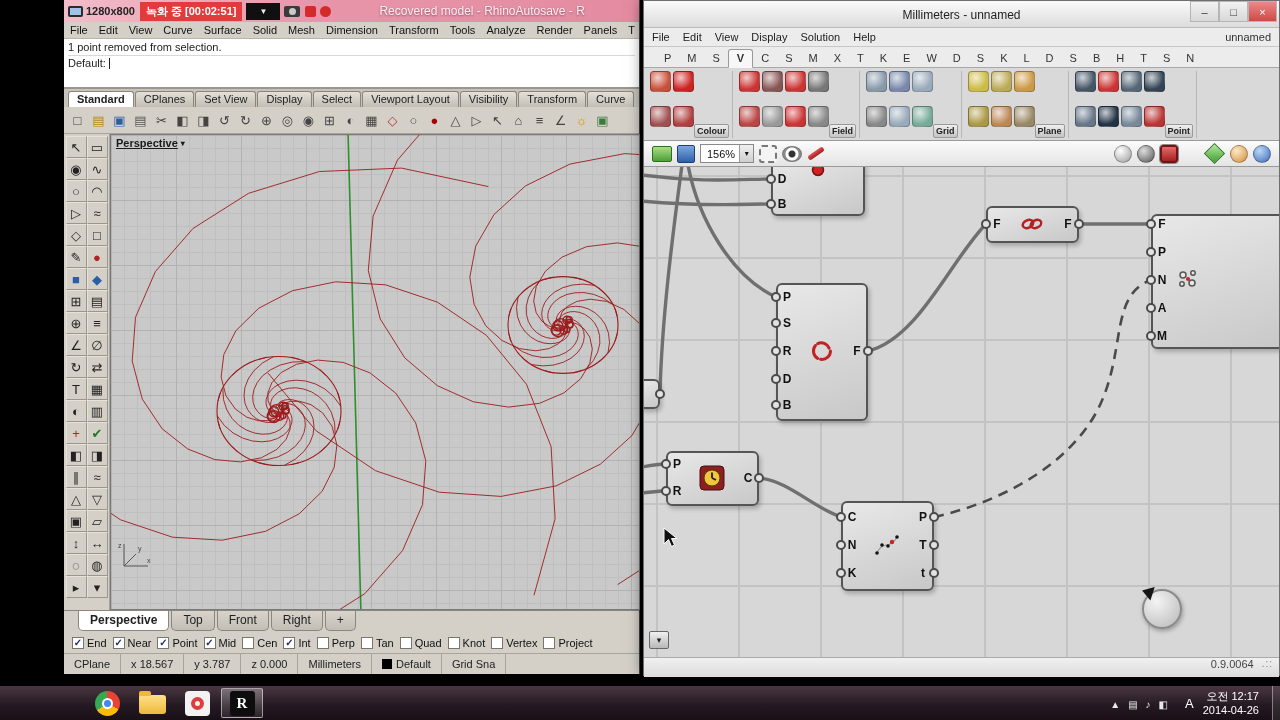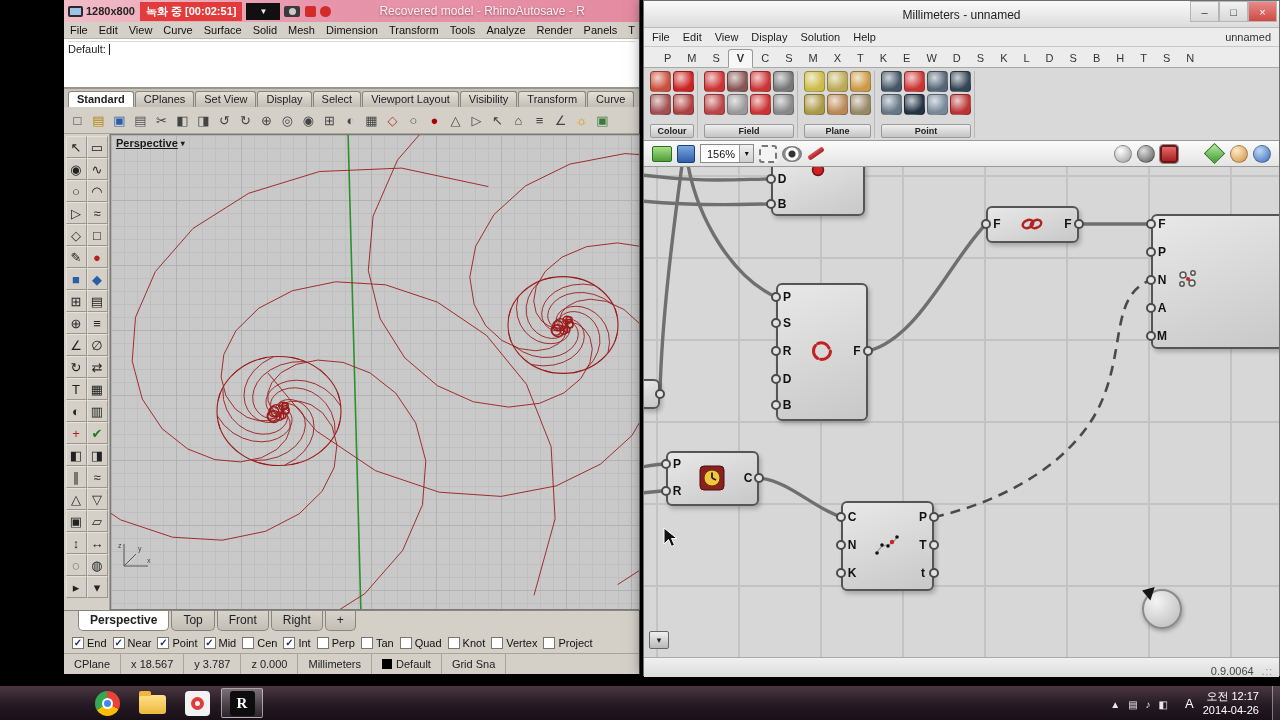--- a/index.html
+++ b/index.html
@@ -61,21 +61,21 @@
 .win-btn{width:29px;height:21px;display:flex;align-items:center;justify-content:center;font-size:11px;color:#333;background:linear-gradient(#f2f2f2,#d8d8d8);border:1px solid #b5b5b5;}
 .win-btn.close{background:linear-gradient(#e88a88,#cf4a46);color:#fff;}
 #gh-menubar{position:absolute;left:0;top:27px;right:0;height:19px;display:flex;align-items:center;background:#ececec;border-bottom:1px solid #c8c8c8;padding:0 8px;}
 #gh-menubar-items{display:flex;}
 .gmenu{font-size:11px;color:#222;margin-right:13px;}
 .gh-docname{margin-left:auto;font-size:11px;color:#333;}
 #gh-cattabs{position:absolute;left:0;top:46px;right:0;height:21px;display:flex;align-items:flex-end;background:#ececec;border-bottom:1px solid #a8a8a8;padding-left:12px;}
 .gtab{font-size:11px;color:#333;padding:2px 8px 3px;}
 .gtab.active{background:#f7f7f7;border:1px solid #999;border-bottom-color:#f7f7f7;border-radius:3px 3px 0 0;font-weight:bold;margin-bottom:-1px;}
 #gh-palette{position:absolute;left:0;top:67px;right:0;height:73px;background:#d9d9d9;border-bottom:1px solid #9a9a9a;display:flex;align-items:stretch;padding:3px 0 2px 3px;gap:3px;}
-.pal-group{display:flex;flex-direction:column;border-right:1px solid #b8b8b8;padding:0 3px;}
+.pal-group{display:flex;border-right:1px solid #b8b8b8;padding:0 3px;}
 .pal-icons{display:grid;gap:2px;}
 .pal-ico{width:21px;height:21px;border-radius:4px;border:1px solid rgba(0,0,0,.25);}
 .pal-label{margin-top:auto;font-size:9px;font-weight:bold;color:#222;text-align:center;background:linear-gradient(#efefef,#c4c4c4);border:1px solid #9a9a9a;border-radius:2px;padding:1px 2px;}
 #gh-canvasbar{position:absolute;left:0;top:140px;right:0;height:26px;background:linear-gradient(#fbfbfb,#e4e4e4);border-bottom:1px solid #9a9a9a;display:flex;align-items:center;padding:0 8px;gap:5px;}
 .cb-open{width:20px;height:16px;background:linear-gradient(#a6e084,#4f9e3a);border:1px solid #2e6e1e;border-radius:2px;}
 .cb-save{width:18px;height:18px;background:linear-gradient(#7aa8e0,#2f5fa8);border:1px solid #1e3e78;border-radius:2px;}
 .cb-zoom{height:19px;background:#fff;border:1px solid #8a8a8a;display:flex;align-items:center;font-size:11px;color:#111;padding-left:6px;gap:4px;}
 .cb-zoom i{font-style:normal;font-size:8px;background:linear-gradient(#f0f0f0,#cfcfcf);border-left:1px solid #999;width:14px;height:17px;display:flex;align-items:center;justify-content:center;}
 .cb-sel{width:18px;height:18px;border:2px dashed #777;border-radius:3px;background:#f4f4f4;}
 .cb-eye{width:20px;height:16px;border-radius:50%;background:radial-gradient(circle at 50% 50%,#333 3px,#fff 4px,#fff 6px,#8a8a8a 7px);border:1px solid #777;}
@@ -97,21 +97,21 @@
 .wire.solid{stroke:#6f6f6f;stroke-width:3.4;fill:none;}
 .wire.dashed{stroke:#4a4a4a;stroke-width:2.6;stroke-dasharray:10 7;fill:none;}
 .gh-comp{position:absolute;z-index:2;background:linear-gradient(160deg,#e8e8e8,#c8c8c8);border:2px solid #555;border-radius:6px;box-shadow:2px 3px 4px rgba(0,0,0,.22);}
 .gh-port{position:absolute;z-index:3;width:10px;height:10px;border-radius:50%;background:#e2e2e2;border:2px solid #4a4a4a;transform:translate(-50%,-50%);}
 .gh-lbl{position:absolute;z-index:4;font-size:12px;font-weight:bold;color:#111;transform:translate(-50%,-50%);}
 .gh-ico{position:absolute;z-index:4;width:26px;height:26px;transform:translate(-50%,-50%);}
 .nav-ball{position:absolute;z-index:5;left:498px;top:422px;width:40px;height:40px;border-radius:50%;background:radial-gradient(circle at 35% 30%,#f4f4f4,#b8b8b8);border:2px solid #8a8a8a;box-shadow:1px 2px 4px rgba(0,0,0,.3);}
 .nav-ball::before{content:"";position:absolute;left:-9px;top:-7px;border:7px solid transparent;border-right:11px solid #151515;transform:rotate(18deg);}
 .corner-widget{position:absolute;z-index:5;left:5px;top:464px;width:20px;height:18px;background:linear-gradient(#f0f0f0,#b8b8b8);border:1px solid #666;border-radius:2px;font-size:9px;display:flex;align-items:center;justify-content:center;color:#222;}
 .gh-cursor{position:absolute;z-index:6;left:18px;top:360px;}
-#gh-status{position:absolute;left:0;top:656px;right:0;height:20px;background:linear-gradient(#f0f0f0,#dcdcdc);border-top:1px solid #aaa;display:flex;align-items:flex-end;justify-content:flex-end;gap:8px;padding-right:6px;}
+#gh-status{position:absolute;left:0;top:656px;right:0;height:20px;background:linear-gradient(#f0f0f0,#dcdcdc);border-top:1px solid #aaa;display:flex;align-items:flex-start;justify-content:flex-end;gap:8px;padding-right:6px;}
 .gh-version{font-size:11px;color:#444;}
 .gh-grip{font-size:10px;color:#888;letter-spacing:1px;}
 
 
 #taskbar{position:absolute;left:0;top:686px;width:1280px;height:34px;background:linear-gradient(#4a3640,#251a23 55%,#190f17);display:flex;align-items:center;padding-left:86px;}
 .tb-btn{width:42px;height:30px;display:flex;align-items:center;justify-content:center;margin-right:3px;border-radius:2px;}
 .tb-btn.active{background:linear-gradient(rgba(255,255,255,.30),rgba(255,255,255,.08));border:1px solid rgba(255,255,255,.5);}
 .ico-chrome{width:25px;height:25px;border-radius:50%;background:conic-gradient(#ea4335 0 33%,#fbbc05 0 66%,#34a853 0 100%);position:relative;}
 .ico-chrome::after{content:"";position:absolute;inset:7px;background:#4285f4;border:2px solid #fff;border-radius:50%;}
 .ico-folder{width:27px;height:19px;background:linear-gradient(#ffe08a,#edb83c);border-radius:2px 3px 3px 3px;position:relative;margin-top:3px;}
@@ -153,20 +153,21 @@
         <div class="rmenu">Mesh</div>
         <div class="rmenu">Dimension</div>
         <div class="rmenu">Transform</div>
         <div class="rmenu">Tools</div>
         <div class="rmenu">Analyze</div>
         <div class="rmenu">Render</div>
         <div class="rmenu">Panels</div>
         <div class="rmenu">T</div>
       </div>
     <div id="rh-cmd">
+      <div class="cmd-line">1 point removed from selection.</div>
       <div class="cmd-prompt-row">
         <span class="cmd-prompt">Default:</span>
         <span class="cmd-caret"></span>
       </div>
     </div>
     <div id="rh-tabrow">
         <div class="rtab active">Standard</div>
         <div class="rtab">CPlanes</div>
         <div class="rtab">Set View</div>
         <div class="rtab">Display</div>
@@ -466,20 +467,31 @@
             <div class="pal-ico" style="background: radial-gradient(circle at 35% 30%, rgba(255, 255, 255, 0.75), rgba(255, 255, 255, 0) 65%), rgb(204, 51, 51);"></div>
             <div class="pal-ico" style="background: radial-gradient(circle at 35% 30%, rgba(255, 255, 255, 0.75), rgba(255, 255, 255, 0) 65%), rgb(136, 85, 85);"></div>
             <div class="pal-ico" style="background: radial-gradient(circle at 35% 30%, rgba(255, 255, 255, 0.75), rgba(255, 255, 255, 0) 65%), rgb(204, 51, 51);"></div>
             <div class="pal-ico" style="background: radial-gradient(circle at 35% 30%, rgba(255, 255, 255, 0.75), rgba(255, 255, 255, 0) 65%), rgb(119, 119, 119);"></div>
             <div class="pal-ico" style="background: radial-gradient(circle at 35% 30%, rgba(255, 255, 255, 0.75), rgba(255, 255, 255, 0) 65%), rgb(187, 68, 68);"></div>
             <div class="pal-ico" style="background: radial-gradient(circle at 35% 30%, rgba(255, 255, 255, 0.75), rgba(255, 255, 255, 0) 65%), rgb(153, 153, 153);"></div>
             <div class="pal-ico" style="background: radial-gradient(circle at 35% 30%, rgba(255, 255, 255, 0.75), rgba(255, 255, 255, 0) 65%), rgb(204, 51, 51);"></div>
             <div class="pal-ico" style="background: radial-gradient(circle at 35% 30%, rgba(255, 255, 255, 0.75), rgba(255, 255, 255, 0) 65%), rgb(136, 136, 136);"></div>
           </div>
           <div class="pal-label">Field</div>
+        </div>
+        <div class="pal-group">
+          <div class="pal-icons" style="grid-template-columns: repeat(3, 21px);">
+            <div class="pal-ico" style="background: radial-gradient(circle at 35% 30%, rgba(255, 255, 255, 0.75), rgba(255, 255, 255, 0) 65%), rgb(136, 153, 170);"></div>
+            <div class="pal-ico" style="background: radial-gradient(circle at 35% 30%, rgba(255, 255, 255, 0.75), rgba(255, 255, 255, 0) 65%), rgb(119, 136, 170);"></div>
+            <div class="pal-ico" style="background: radial-gradient(circle at 35% 30%, rgba(255, 255, 255, 0.75), rgba(255, 255, 255, 0) 65%), rgb(153, 170, 187);"></div>
+            <div class="pal-ico" style="background: radial-gradient(circle at 35% 30%, rgba(255, 255, 255, 0.75), rgba(255, 255, 255, 0) 65%), rgb(136, 136, 136);"></div>
+            <div class="pal-ico" style="background: radial-gradient(circle at 35% 30%, rgba(255, 255, 255, 0.75), rgba(255, 255, 255, 0) 65%), rgb(153, 170, 187);"></div>
+            <div class="pal-ico" style="background: radial-gradient(circle at 35% 30%, rgba(255, 255, 255, 0.75), rgba(255, 255, 255, 0) 65%), rgb(119, 170, 153);"></div>
+          </div>
+          <div class="pal-label">Grid</div>
         </div>
         <div class="pal-group">
           <div class="pal-icons" style="grid-template-columns: repeat(3, 21px);">
             <div class="pal-ico" style="background: radial-gradient(circle at 35% 30%, rgba(255, 255, 255, 0.75), rgba(255, 255, 255, 0) 65%), rgb(204, 187, 68);"></div>
             <div class="pal-ico" style="background: radial-gradient(circle at 35% 30%, rgba(255, 255, 255, 0.75), rgba(255, 255, 255, 0) 65%), rgb(187, 170, 85);"></div>
             <div class="pal-ico" style="background: radial-gradient(circle at 35% 30%, rgba(255, 255, 255, 0.75), rgba(255, 255, 255, 0) 65%), rgb(204, 153, 68);"></div>
             <div class="pal-ico" style="background: radial-gradient(circle at 35% 30%, rgba(255, 255, 255, 0.75), rgba(255, 255, 255, 0) 65%), rgb(170, 153, 68);"></div>
             <div class="pal-ico" style="background: radial-gradient(circle at 35% 30%, rgba(255, 255, 255, 0.75), rgba(255, 255, 255, 0) 65%), rgb(187, 136, 85);"></div>
             <div class="pal-ico" style="background: radial-gradient(circle at 35% 30%, rgba(255, 255, 255, 0.75), rgba(255, 255, 255, 0) 65%), rgb(153, 136, 102);"></div>
           </div>

